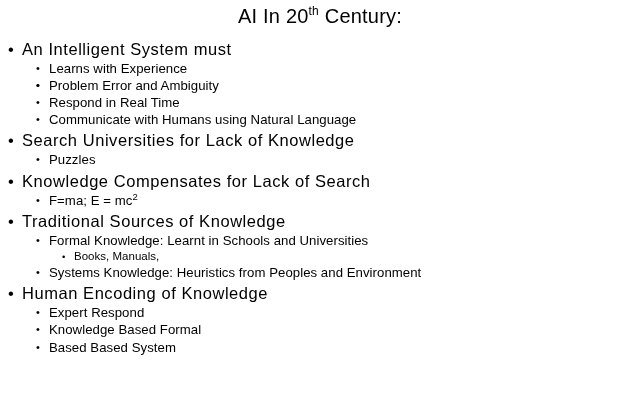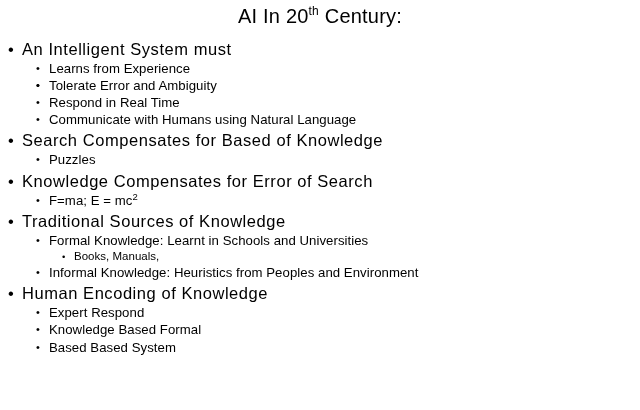--- a/index.html
+++ b/index.html
@@ -121,53 +121,53 @@
   <div class="body-block">
     <ul class="lvl1">
 
       <li class="item l1">
         <span class="bullet">•</span>
         <span class="txt">An Intelligent System must</span>
       </li>
       <ul class="lvl2">
         <li class="item l2">
           <span class="bullet">•</span>
-          <span class="txt">Learns from Experience</span>
-        </li>
-        <li class="item l2">
-          <span class="bullet">•</span>
-        </li>
-        <li class="item l2">
-          <span class="bullet">•</span>
-          <span class="txt">Tolerate Error and Ambiguity</span>
+          <span class="txt">Learns with Experience</span>
+        </li>
+        <li class="item l2">
+          <span class="bullet">•</span>
+        </li>
+        <li class="item l2">
+          <span class="bullet">•</span>
+          <span class="txt">Problem Error and Ambiguity</span>
         </li>
         <li class="item l2">
           <span class="bullet">•</span>
           <span class="txt">Respond in Real Time</span>
         </li>
         <li class="item l2">
           <span class="bullet">•</span>
           <span class="txt">Communicate with Humans using Natural Language</span>
         </li>
       </ul>
 
       <li class="item l1">
         <span class="bullet">•</span>
-        <span class="txt">Search Compensates for Based of Knowledge</span>
+        <span class="txt">Search Universities for Lack of Knowledge</span>
       </li>
       <ul class="lvl2">
         <li class="item l2">
           <span class="bullet">•</span>
           <span class="txt">Puzzles</span>
         </li>
       </ul>
 
       <li class="item l1">
         <span class="bullet">•</span>
-        <span class="txt">Knowledge Compensates for Error of Search</span>
+        <span class="txt">Knowledge Compensates for Lack of Search</span>
       </li>
       <ul class="lvl2">
         <li class="item l2">
           <span class="bullet">•</span>
           <span class="txt"><span>F=ma;   E = mc</span><sup>2</sup></span>
         </li>
       </ul>
 
       <li class="item l1">
         <span class="bullet">•</span>
@@ -179,21 +179,21 @@
           <span class="txt">Formal Knowledge: Learnt in Schools and Universities</span>
         </li>
         <ul class="lvl3">
           <li class="item l3">
             <span class="bullet">•</span>
             <span class="txt">Books, Manuals,</span>
           </li>
         </ul>
         <li class="item l2">
           <span class="bullet">•</span>
-          <span class="txt">Informal Knowledge: Heuristics from Peoples and Environment</span>
+          <span class="txt">Systems Knowledge: Heuristics from Peoples and Environment</span>
         </li>
       </ul>
 
       <li class="item l1">
         <span class="bullet">•</span>
         <span class="txt">Human Encoding of Knowledge</span>
       </li>
       <ul class="lvl2">
         <li class="item l2">
           <span class="bullet">•</span>

